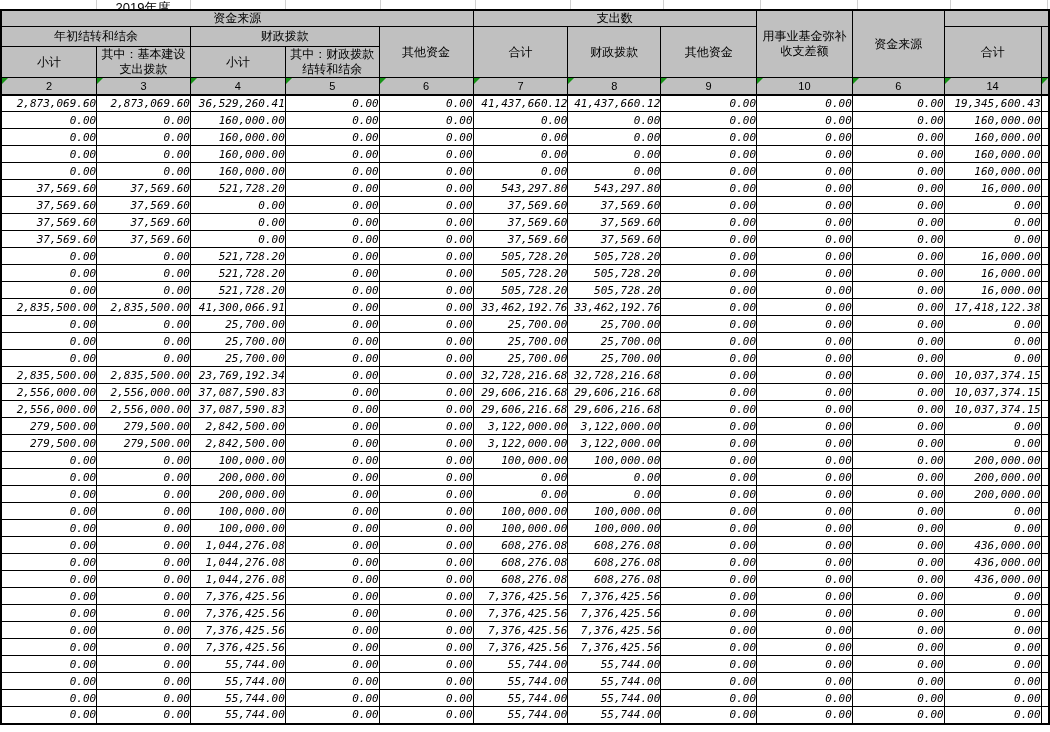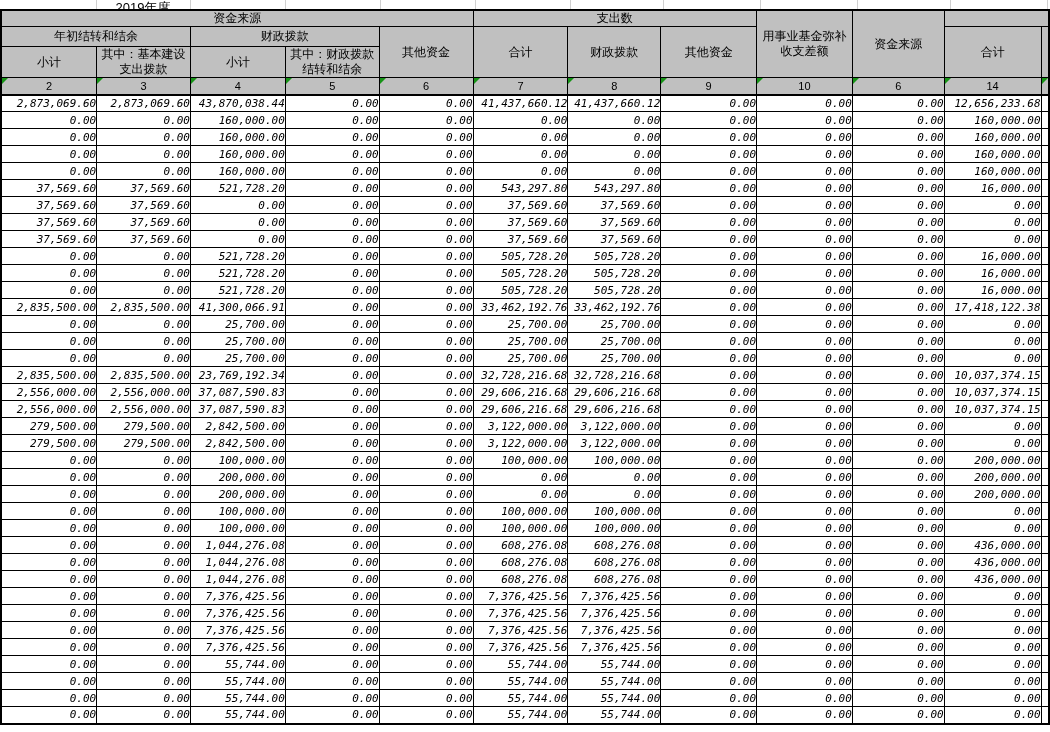--- a/index.html
+++ b/index.html
@@ -131,29 +131,29 @@
         <td><span class="tri"></span><span>14</span></td>
         <td>
             <span class="tri"></span>
           </td>
       </tr>
     </tbody>
     <tbody id="data-body">
         <tr class="dr">
           <td class="d">2,873,069.60</td>
           <td class="d">2,873,069.60</td>
-          <td class="d">43,870,038.44</td>
+          <td class="d">36,529,260.41</td>
           <td class="d">0.00</td>
           <td class="d">0.00</td>
           <td class="d">41,437,660.12</td>
           <td class="d">41,437,660.12</td>
           <td class="d">0.00</td>
           <td class="d">0.00</td>
           <td class="d">0.00</td>
-          <td class="d">12,656,233.68</td>
+          <td class="d">19,345,600.43</td>
           <td class="d sliver"></td>
         </tr>
         <tr class="dr">
           <td class="d">0.00</td>
           <td class="d">0.00</td>
           <td class="d">160,000.00</td>
           <td class="d">0.00</td>
           <td class="d">0.00</td>
           <td class="d">0.00</td>
           <td class="d">0.00</td>

